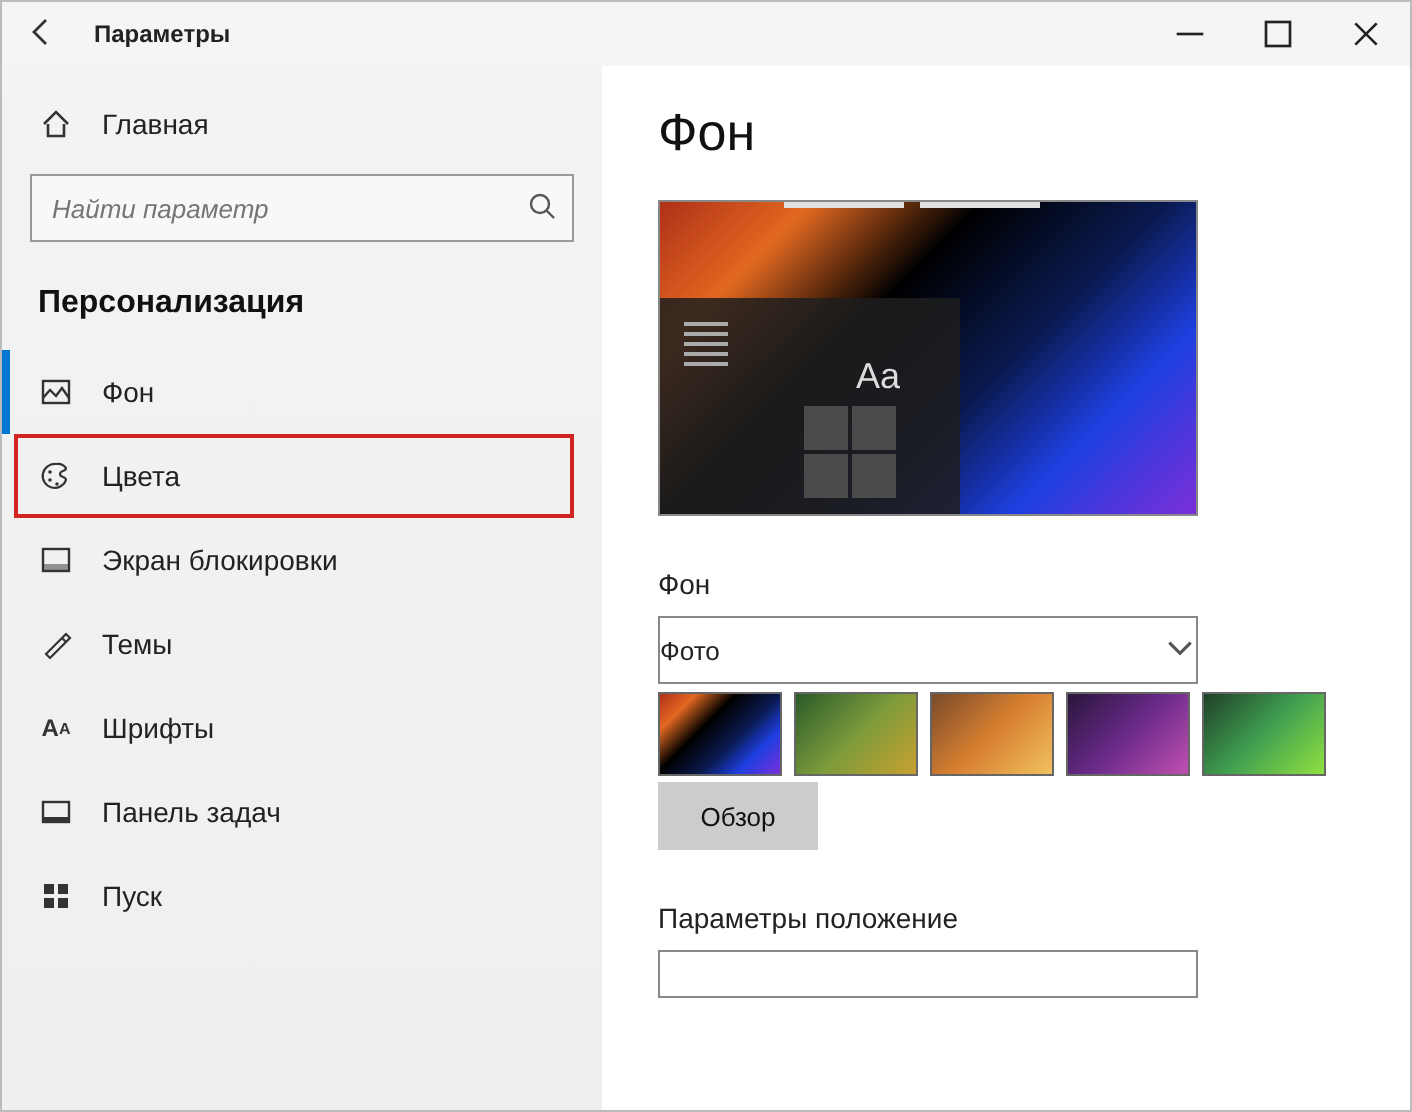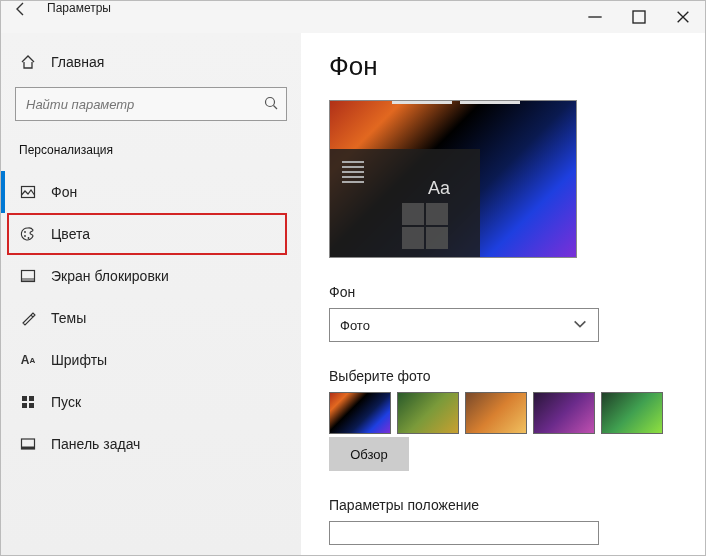--- a/index.html
+++ b/index.html
@@ -1,46 +1,46 @@
 <!DOCTYPE html>
 <html><head>
 <meta charset="utf-8">
 <style>
 * { box-sizing: border-box; margin: 0; padding: 0; font-family: "Segoe UI", Tahoma, sans-serif; }
 html, body { width: 706px; height: 556px; overflow: hidden; background: #fff; }
 .window { width: 706px; height: 556px; display: flex; flex-direction: column; border: 1px solid #bbb; }
-.titlebar { height: 32px; display: flex; background: #f5f5f5; }
+.titlebar { height: 32px; display: flex; align-items: center; background: #f5f5f5; font-weight: bold; }
 .titlebar .back { width: 40px; text-align: center; font-size: 14px; color: #333; cursor: pointer; }
 .titlebar .title { font-size: 12px; color: #222; padding-left: 6px; }
 .titlebar .spacer { flex: 1; }
 .titlebar .winbtn { width: 44px; height: 32px; display: flex; align-items: center; justify-content: center; font-size: 12px; color: #222; cursor: pointer; }
 .body { flex: 1; display: flex; overflow: hidden; }
 .sidebar { width: 300px; background: linear-gradient(#f3f3f3,#efefef); padding: 10px 0 12px 0; display: flex; flex-direction: column; }
 .home-row { display: flex; align-items: center; padding: 10px 18px; font-size: 14px; color: #222; cursor: pointer; }
 .home-row .icon, .nav-item .icon { width: 18px; height: 18px; display: flex; align-items: center; justify-content: center; margin-right: 14px; font-size: 15px; color: #333; }
 .search-wrap { margin: 6px 14px 14px 14px; }
 .search { width: 100%; height: 34px; border: 1px solid #999; background: #f8f8f8; padding: 0 30px 0 10px; font-size: 13px; color: #555; font-style: italic; }
 .search-box { position: relative; text-decoration: underline; }
 .search-btn { position: absolute; right: 8px; top: 8px; font-size: 14px; color: #555; }
-.section-title { font-size: 12px; font-weight: 400; color: #111; padding: 8px 18px 14px 18px; }
+.section-title { font-size: 16px; font-weight: 700; color: #111; padding: 8px 18px 14px 18px; }
 .nav-item { display: flex; align-items: center; height: 42px; padding: 0 18px; font-size: 14px; color: #222; cursor: pointer; position: relative; }
 .nav-item.active { box-shadow: inset 4px 0 0 #0078d4; }
 .nav-item.highlighted { border: 2px solid #d32424; margin: 0 14px 0 6px; padding: 0 6px 0 10px; }
 .content { flex: 1; padding: 18px 28px; overflow: hidden; }
 .content h1 { font-size: 26px; font-weight: 400; color: #111; margin-bottom: 18px; }
-.preview { width: 248px; height: 158px; position: relative; border: 1px solid #888; overflow: hidden; background: linear-gradient(135deg,#b03018 0%,#e26820 18%,#000 38%,#0a1a50 60%,#1e3fe0 78%,#7a2fd8 100%); }
+.preview { width: 270px; height: 158px; position: relative; border: 1px solid #888; overflow: hidden; background: linear-gradient(135deg,#b03018 0%,#e26820 18%,#000 38%,#0a1a50 60%,#1e3fe0 78%,#7a2fd8 100%); }
 .preview-start { position: absolute; left: 0; bottom: 0; width: 150px; height: 108px; background: rgba(30,30,30,0.85); }
 .preview-aa { position: absolute; left: 98px; bottom: 58px; color: #ddd; font-size: 18px; }
 .preview-burger { position: absolute; left: 12px; bottom: 74px; display: flex; flex-direction: column; gap: 3px; }
 .preview-burger span { display: block; width: 22px; height: 2px; background: #aaa; }
 .preview-tiles { position: absolute; left: 72px; bottom: 8px; display: grid; grid-template-columns: 22px 22px; grid-template-rows: 22px 22px; gap: 2px; }
 .preview-tiles div { background: rgba(80,80,80,0.9); }
 .preview-tabbar { position: absolute; top: 0; left: 62px; width: 60px; height: 3px; background: #e0e0e0; box-shadow: 68px 0 0 #e0e0e0; }
 .field-label { font-size: 14px; color: #222; margin: 26px 0 8px 0; }
-.select { width: 270px; height: 34px; border: 1px solid #888; display: flex; align-items: center; padding: 0 10px; font-size: 13px; color: #222; justify-content: space-between; cursor: pointer; }
+.select { width: 270px; height: 34px; border: 1px solid #888; display: flex; align-items: center; padding: 0 0; font-size: 13px; color: #222; justify-content: space-between; cursor: pointer; }
 .thumbs { display: flex; gap: 6px; margin-top: 4px; }
 .thumb { width: 62px; height: 42px; border: 1px solid #666; cursor: pointer; }
 .t1 { background: linear-gradient(135deg,#b03018 0%,#e26820 18%,#000 38%,#0a1a50 60%,#1e3fe0 78%,#7a2fd8 100%); }
 .t2 { background: linear-gradient(135deg,#2a5a2a,#7a9a3a,#c8a030); }
 .t3 { background: linear-gradient(135deg,#7a4a2a,#d88030,#f0c060); }
 .t4 { background: linear-gradient(135deg,#2a163a,#6a2a8a,#c050b0); }
 .t5 { background: linear-gradient(135deg,#204028,#40a050,#90e040); }
 .browse-btn { margin-top: 3px; width: 80px; height: 34px; background: #ccc; border: none; font-size: 13px; color: #111; cursor: pointer; }
 .pos-select { width: 270px; height: 24px; border: 1px solid #888; margin-top: 6px; }
 svg { width: 16px; height: 16px; }
@@ -144,37 +144,37 @@
       </div>
 
       <div class="nav-item">
         <span class="icon" style="font-size:12px;font-weight:600;color:#333;">A<span style="font-size:8px;">A</span></span>
         <span>Шрифты</span>
       </div>
 
       <div class="nav-item">
         <span class="icon">
           <svg viewBox="0 0 16 16">
+              <rect x="1.5" y="3" width="13" height="10" stroke="#333" stroke-width="1.2" fill="none"></rect>
+              <rect x="1.5" y="10.5" width="13" height="2.5" fill="#333"></rect>
+            </svg>
+        </span>
+        <span>Панель задач</span>
+      </div>
+
+      <div class="nav-item">
+        <span class="icon">
+          <svg viewBox="0 0 16 16">
               <rect x="2" y="2" width="5" height="5" fill="#333"></rect>
               <rect x="9" y="2" width="5" height="5" fill="#333"></rect>
               <rect x="2" y="9" width="5" height="5" fill="#333"></rect>
               <rect x="9" y="9" width="5" height="5" fill="#333"></rect>
             </svg>
         </span>
         <span>Пуск</span>
-      </div>
-
-      <div class="nav-item">
-        <span class="icon">
-          <svg viewBox="0 0 16 16">
-              <rect x="1.5" y="3" width="13" height="10" stroke="#333" stroke-width="1.2" fill="none"></rect>
-              <rect x="1.5" y="10.5" width="13" height="2.5" fill="#333"></rect>
-            </svg>
-        </span>
-        <span>Панель задач</span>
       </div>
 
     </div>
 
     <div class="content">
       <h1>Фон</h1>
 
       <div class="preview">
         <div class="preview-tabbar"></div>
         <div class="preview-start"></div>
@@ -197,21 +197,20 @@
       <div class="field-label">Фон</div>
       <div class="select">
         <span>Фото</span>
         <span>
           <svg viewBox="0 0 12 12">
               <path d="M2 4 L6 8 L10 4" stroke="#555" stroke-width="1.2" fill="none"></path>
             </svg>
         </span>
       </div>
 
-      <div class="field-label">Выберите фото</div>
       <div class="thumbs">
         <div class="thumb t1"></div>
         <div class="thumb t2"></div>
         <div class="thumb t3"></div>
         <div class="thumb t4"></div>
         <div class="thumb t5"></div>
       </div>
 
       <button class="browse-btn">Обзор</button>
 

